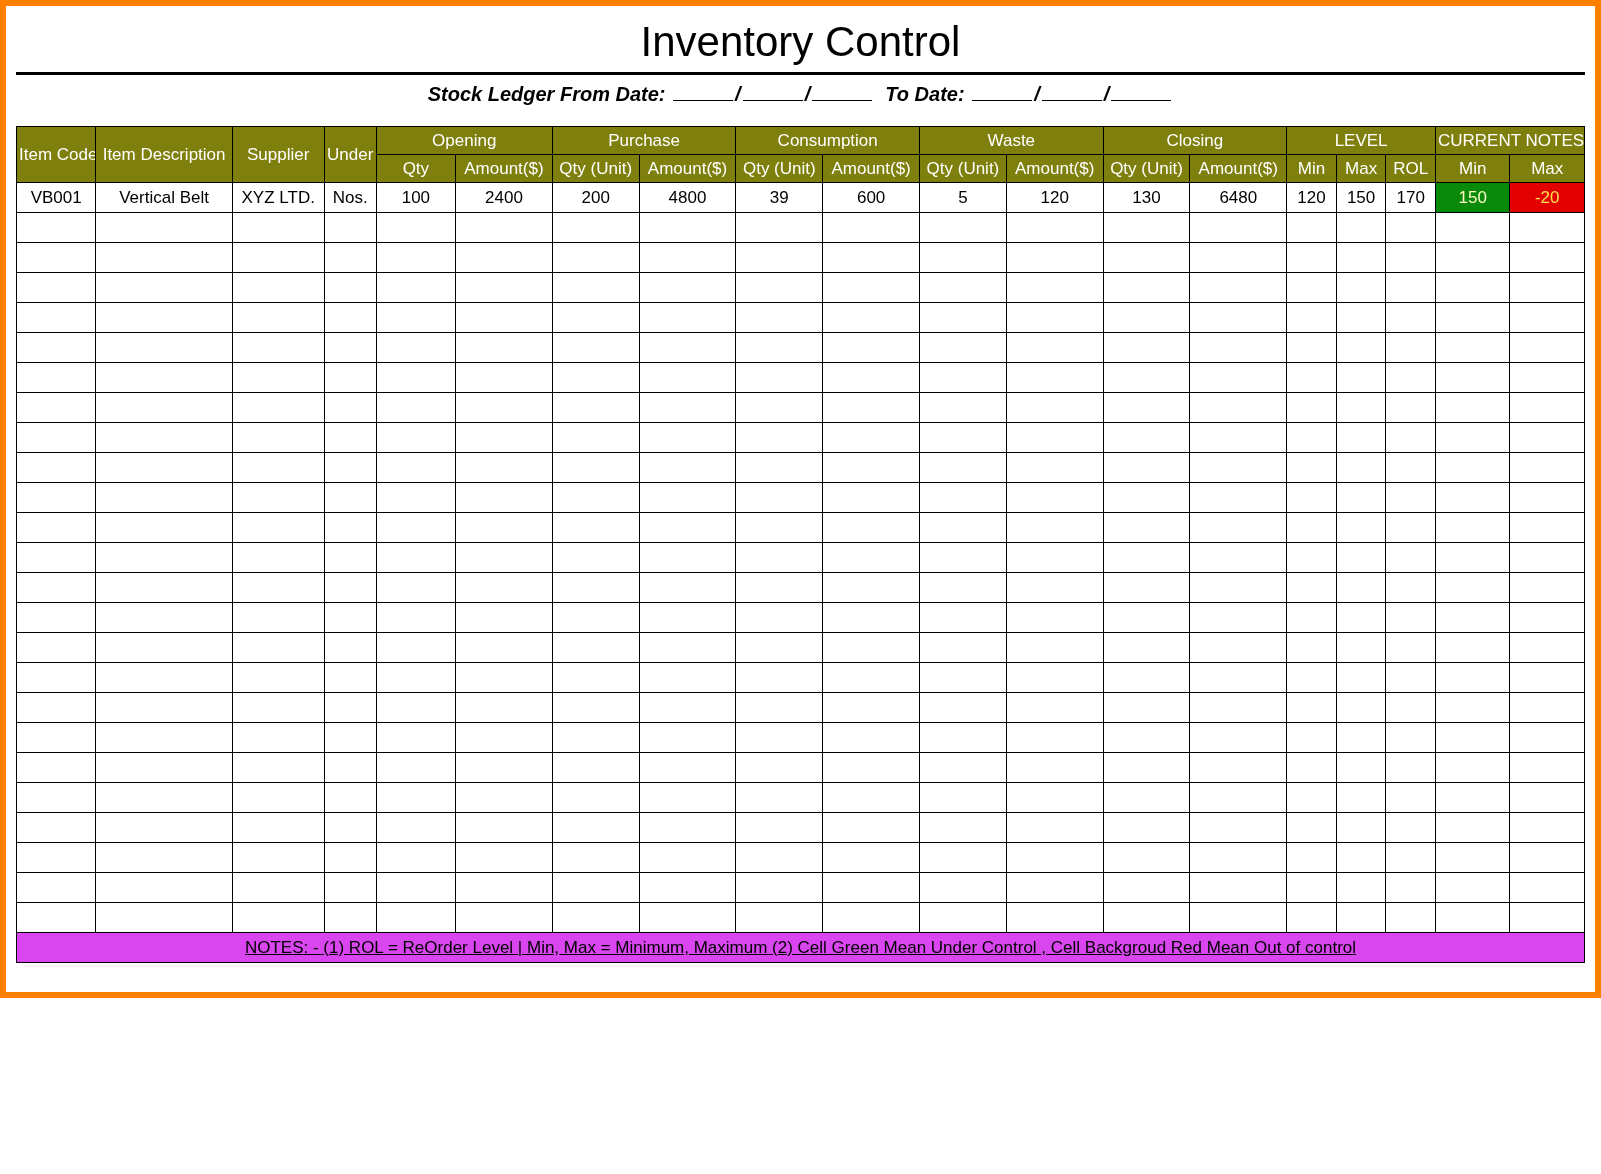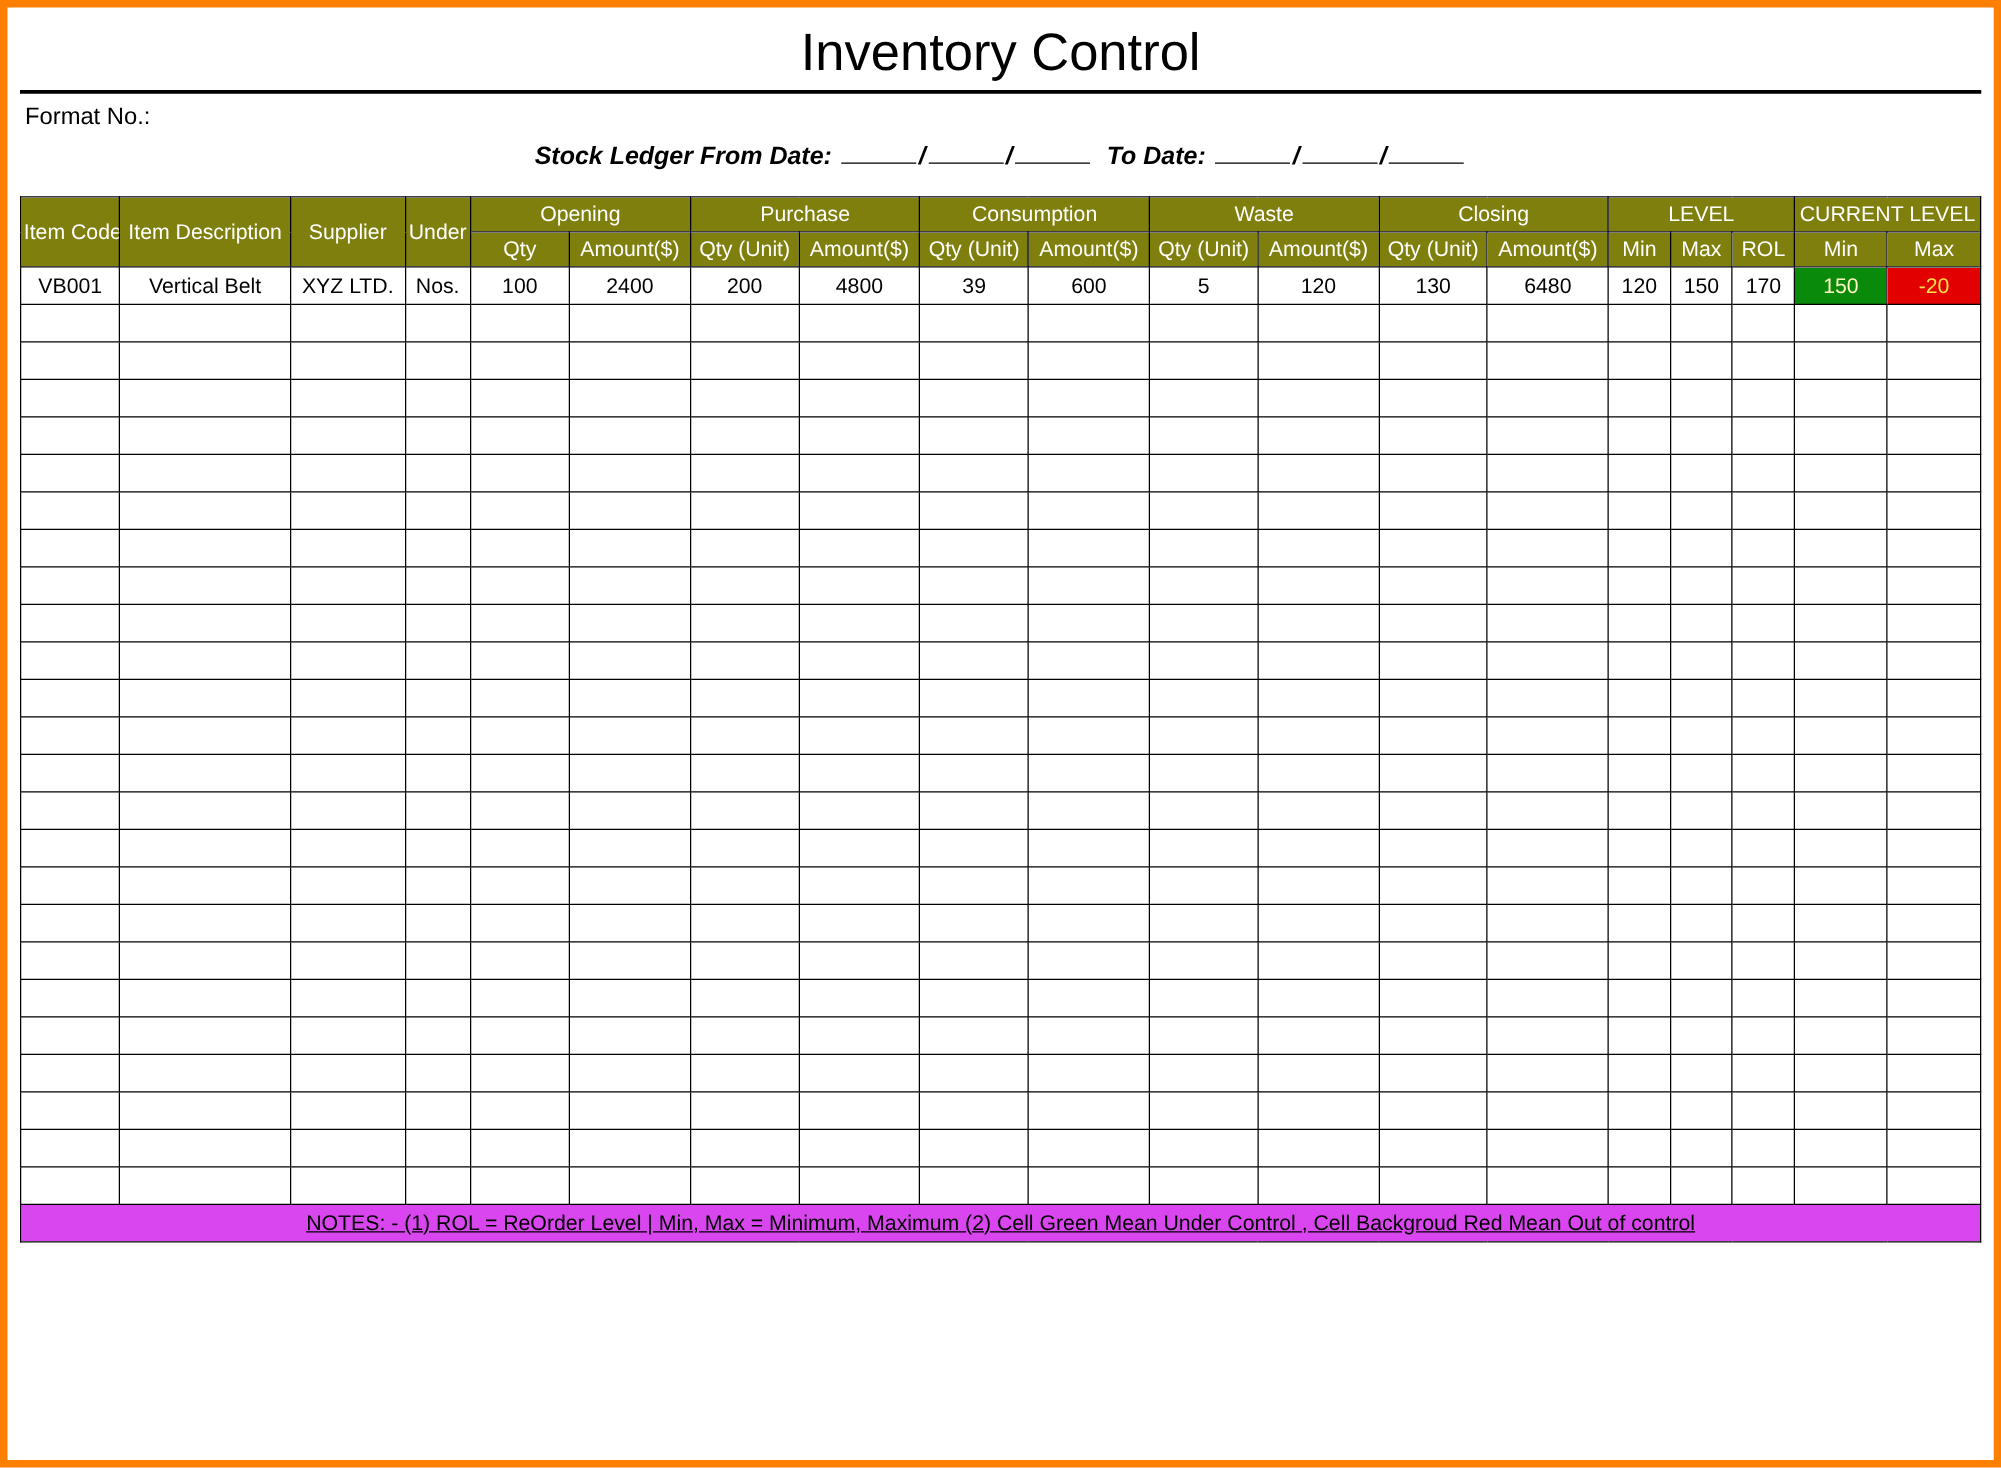--- a/index.html
+++ b/index.html
@@ -4,21 +4,21 @@
 <style>
   * { box-sizing: border-box; }
   body {
     margin: 0;
     padding: 0;
     font-family: Arial, sans-serif;
     background: #fff;
   }
   .outer {
     width: 1601px;
-    height: 1174px;
+    height: 998px;
     border: 6px solid #ff7f00;
     padding: 12px 10px 10px 10px;
     background: #fff;
     position: relative;
   }
   .title {
     text-align: center;
     font-size: 42px;
     font-weight: normal;
     margin: 0 0 6px 0;
@@ -102,21 +102,20 @@
   col.c-cur    { width: 60px; }
 </style>
 </head>
 <body>
 
 <div class="outer">
 
   <h1 class="title">Inventory Control</h1>
   <hr class="hr-line">
 
-  <div class="format-no">Format No.:</div>
 
   <div class="date-line">
     <span>Stock Ledger From Date:</span>
     <span class="blank"></span>/<span class="blank"></span>/<span class="blank"></span>
     &nbsp;<span>To Date:</span>
     <span class="blank"></span>/<span class="blank"></span>/<span class="blank"></span>
   </div>
 
   <table class="ledger">
     <colgroup>
@@ -145,21 +144,21 @@
         <th rowspan="2">Item Code</th>
         <th rowspan="2">Item Description</th>
         <th rowspan="2">Supplier</th>
         <th rowspan="2">Under</th>
         <th colspan="2">Opening</th>
         <th colspan="2">Purchase</th>
         <th colspan="2">Consumption</th>
         <th colspan="2">Waste</th>
         <th colspan="2">Closing</th>
         <th colspan="3">LEVEL</th>
-        <th colspan="2">CURRENT LEVEL</th>
+        <th colspan="2">CURRENT NOTES</th>
       </tr>
       <tr>
         <th>Qty</th>
         <th>Amount($)</th>
         <th>Qty (Unit)</th>
         <th>Amount($)</th>
         <th>Qty (Unit)</th>
         <th>Amount($)</th>
         <th>Qty (Unit)</th>
         <th>Amount($)</th>

